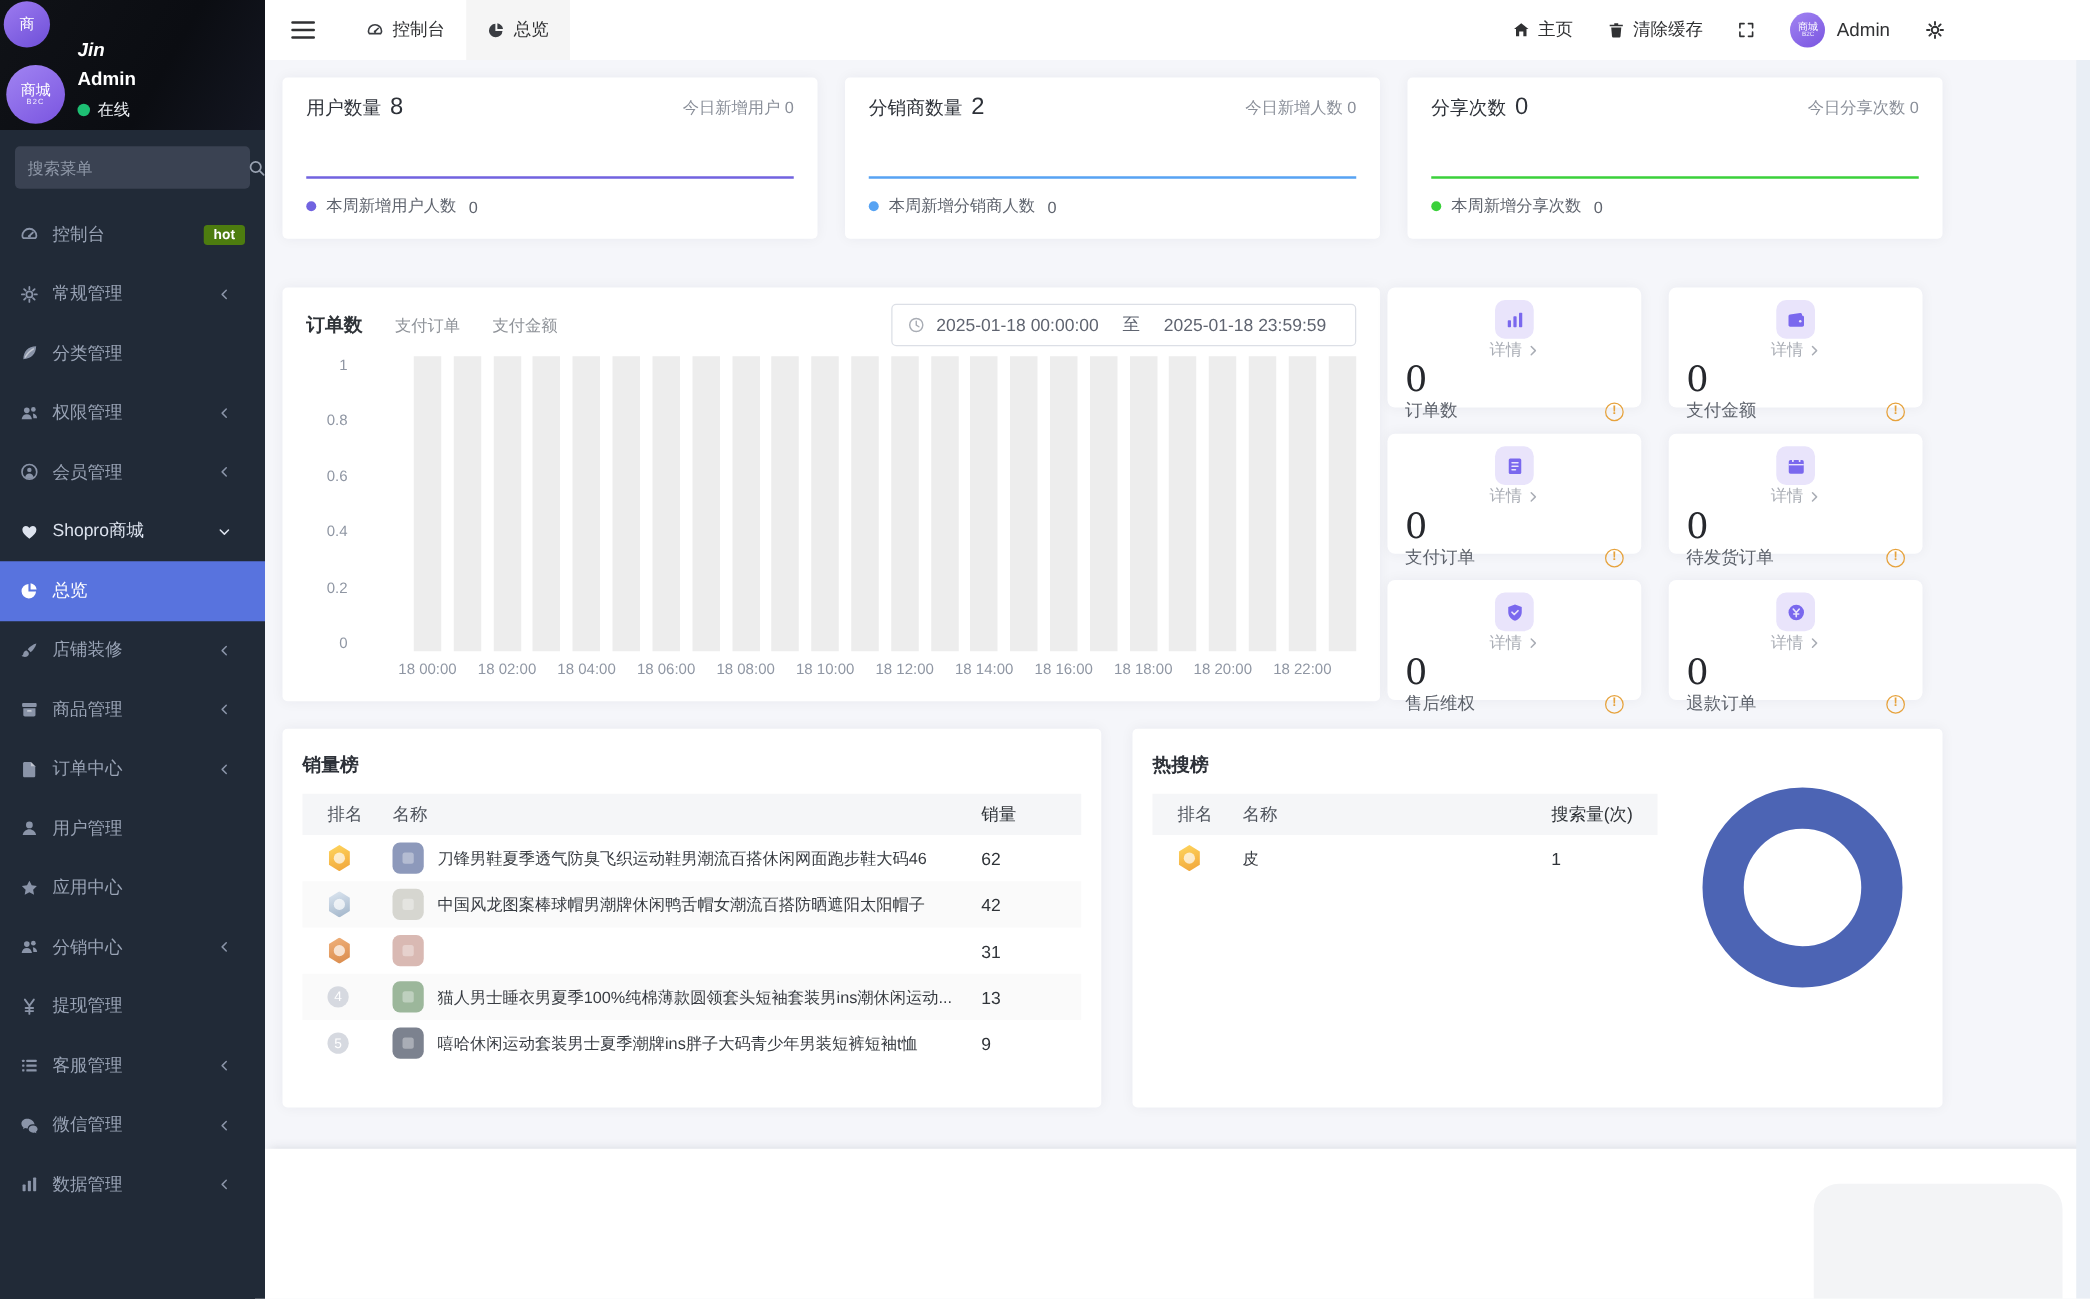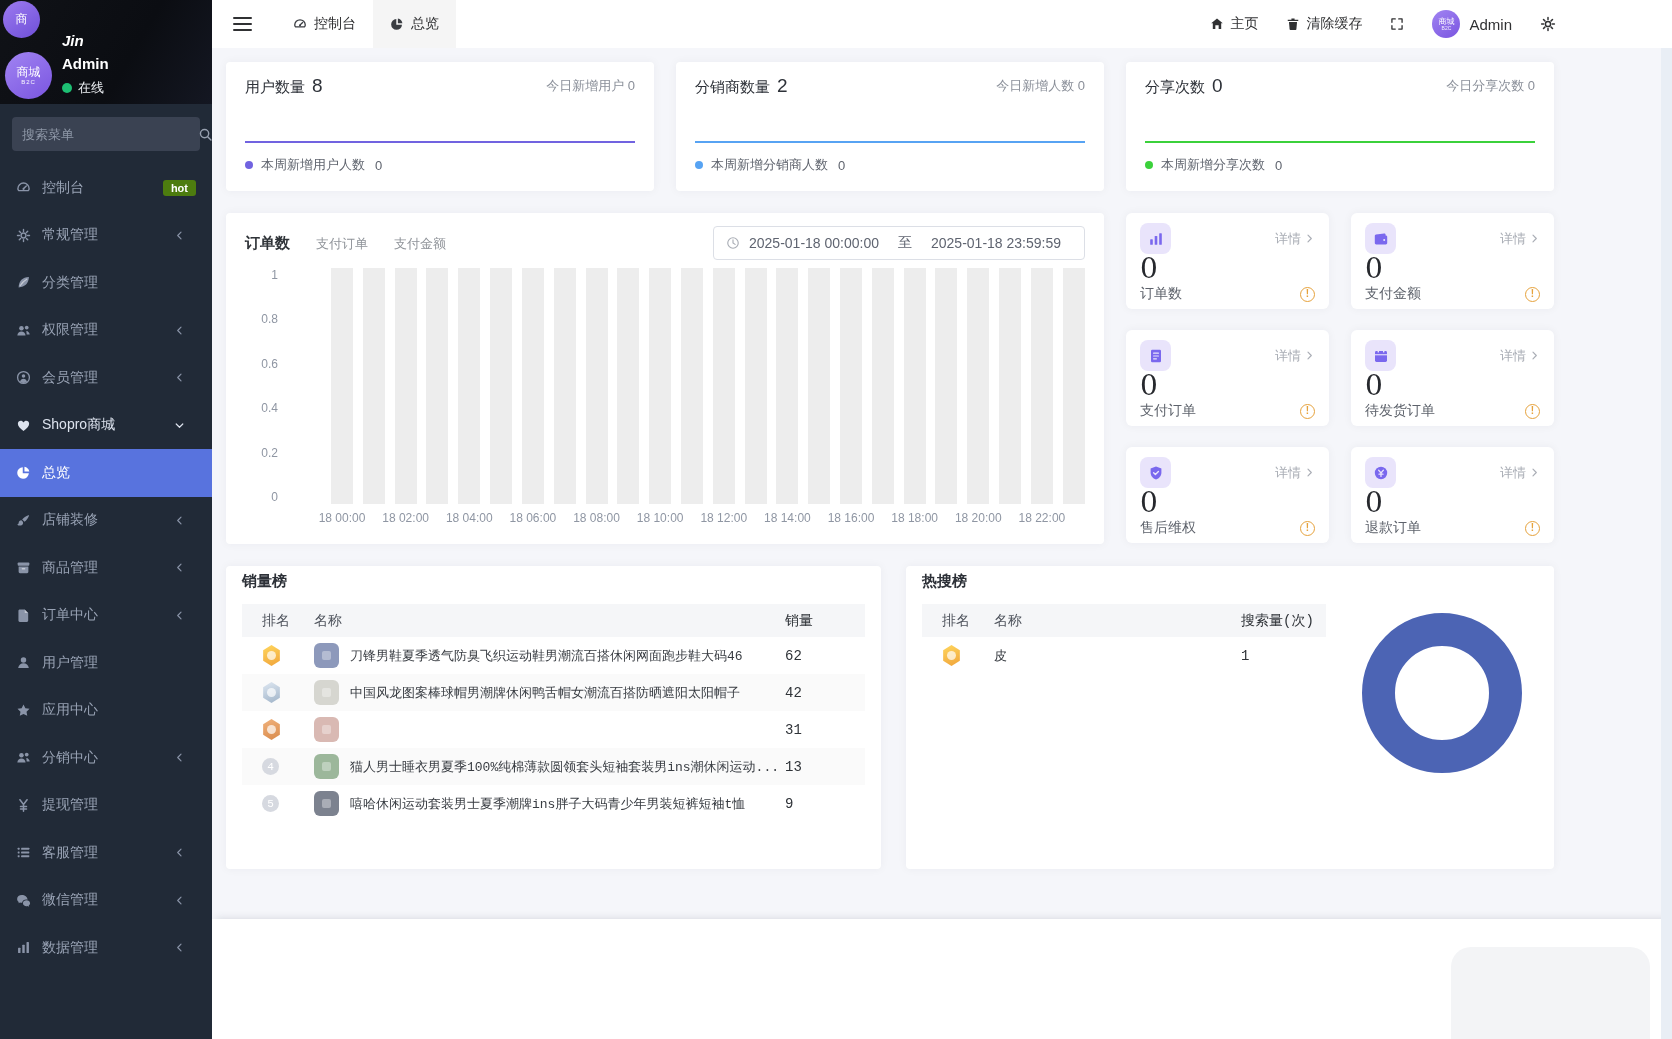--- a/index.html
+++ b/index.html
@@ -59,52 +59,52 @@
   .ov-card { width:428px; height:129px; padding:13px 19px; }
   .ov-head { display:flex; justify-content:space-between; align-items:flex-start; }
   .ov-title { font-size:15px; color:#2d3138; }
   .ov-value { font-size:19px; margin-left:7px; }
   .ov-today { font-size:13px; color:#8a8f99; padding-top:2px; }
   .ov-line { margin-top:44px; border-top:2px solid #999; }
   .ov-legend { margin-top:13px; display:flex; align-items:center; gap:8px; font-size:13px; color:#5f646e; }
   .ov-dot { width:8px; height:8px; border-radius:50%; }
   .ov-lval { margin-left:2px; }
 
-  .row2 { display:flex; gap:22px; margin-top:22px; }
+  .row2 { display:flex; gap:6px; margin-top:39px; }
   .chart-card { width:878px; height:331px; padding:13px 19px; }
   .ch-head { display:flex; align-items:center; }
   .ch-tabs { display:flex; align-items:baseline; gap:26px; }
   .ch-tab { font-size:13px; color:#8f9399; cursor:pointer; }
   .ch-tab.active { font-size:15px; font-weight:bold; color:#2f3338; }
   .daterange { margin-left:auto; width:372px; height:34px; border:1px solid #dcdfe6; border-radius:4px;
     display:flex; align-items:center; padding:0 12px; font-size:14px; color:#5f6470; gap:9px; background:#fff; }
   .daterange .ic { width:14px; height:14px; color:#a9adb5; }
   .dr-sep { margin:0 10px; }
   .chart { display:flex; margin-top:8px; }
   .yaxis { width:42px; height:236px; display:flex; flex-direction:column; justify-content:space-between; align-items:flex-end; padding-right:9px; font-size:12px; color:#8f96a3; }
   .plot { flex:1; position:relative; height:262px; }
   .bars { display:flex; justify-content:space-between; height:236px;padding-left:44px; }
   .slot { width:22px; position:relative; }
   .bar { position:absolute; bottom:0; left:0; width:100%; background:#ededed; }
   .xl { position:absolute; top:243px; left:50%; transform:translateX(-50%); font-size:12px; color:#8f96a3; white-space:nowrap; }
 
   .mini-grid { width:428px; display:grid; grid-template-columns:1fr 1fr; grid-auto-rows:96px; gap:21px 22px; }
   .mini-card { border-radius:6px; padding:10px 14px; position:relative; }
-  .mc-head { display:flex; justify-content:space-between; align-items:center; }
+  .mc-head { display:flex; justify-content:space-between; align-items:center;flex-direction:column; }
   .mc-icon { width:31px; height:31px; border-radius:8px; background:#e9e4fb; color:#7a68ee; display:grid; place-items:center; }
   .mc-icon .ic { width:16px; height:16px; }
   .mc-detail { display:flex; align-items:center; gap:3px; font-size:13px; color:#a9adb5; cursor:pointer; }
   .mc-detail .ic { width:11px; height:11px; }
   .mc-value { font-family:"DejaVu Serif",serif; font-size:28px; color:#26282d; line-height:1; margin-top:1px; }
   .mc-foot { display:flex; justify-content:space-between; align-items:center; margin-top:2px; font-size:14px; color:#5d626b; }
   .warn { width:15px; height:15px; border-radius:50%; border:1px solid #e6a23c; color:#e6a23c; font-size:10px; font-weight:bold;
     display:grid; place-items:center; line-height:1; cursor:pointer; }
 
   .row3 { display:flex; gap:25px; margin-top:22px; }
-  .table-card { height:303px; padding:4px 16px; position:relative;font-family:Liberation Mono, monospace; }
+  .table-card { height:303px; padding:18px 16px; position:relative; }
   .sales-card { width:655px; }
   .hot-card { width:648px; }
   .tc-title { font-size:15px; color:#2d3138; margin:2px 0 13px; }
   .rk-head { display:flex; background:#f5f6f8; height:33px; align-items:center; font-size:14px; color:#4e535c; }
   .rk-row { display:flex; align-items:center; height:37px; font-size:13px; color:#383c42; }
   .rk-row:nth-child(even) { background:#fafafa; }
   .col-rank { width:72px; padding-left:20px; display:flex; align-items:center; }
   .col-name { flex:1; display:flex; align-items:center; gap:11px; min-width:0; }
   .col-val { width:80px; font-size:14px; color:#2f3338; }
   .hot-wrap { width:404px; }

